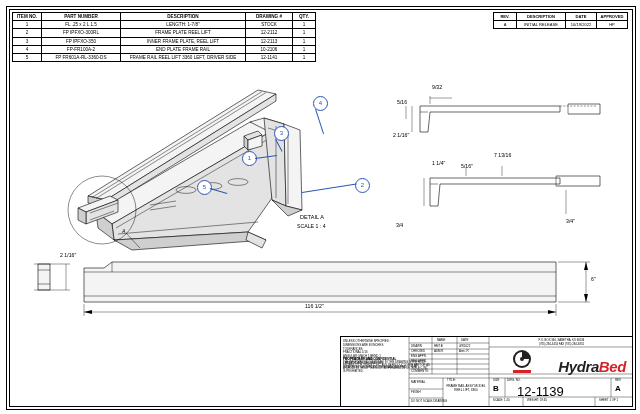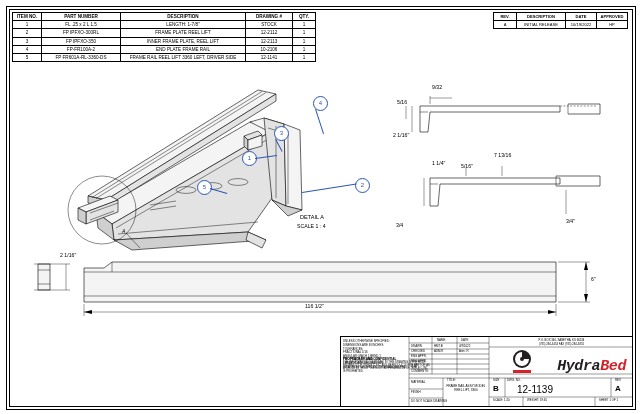--- a/index.html
+++ b/index.html
@@ -45,21 +45,21 @@
   .dimln{stroke:#000;stroke-width:0.4;fill:none;}
   .fill-l{fill:#f4f4f4;}
   .fill-m{fill:#e3e3e3;}
   .fill-d{fill:#cfcfcf;}
 
   
   .tb{position:absolute;left:340px;top:336px;width:291px;height:69px;border:0.8px solid #000;font-size:3.4px;}
   .tb div{position:absolute;box-sizing:border-box;}
   .tb .t{font-size:2.9px;line-height:3.4px;}
   .logo{position:absolute;right:12px;top:349px;width:118px;height:26px;}
-  .logo-txt{position:absolute;right:14px;top:358px;font-size:15px;font-weight:bold;font-style:italic;color:#231f20;letter-spacing:-0.4px;font-family:Liberation Mono, monospace;}
+  .logo-txt{position:absolute;right:14px;top:358px;font-size:15px;font-weight:bold;font-style:italic;color:#231f20;letter-spacing:-0.4px;}
   .logo-red{color:#d2232a;}
   .prop{position:absolute;left:343px;top:358px;width:88px;font-size:2.7px;line-height:3.1px;}
   .prop b{font-size:3.1px;}
 </style>
 </head>
 <body>
 
 <div id="sheet">
 
   <div class="frame-outer"></div>
@@ -305,21 +305,21 @@
 
     <div class="t" style="left:106px;top:42px;">TITLE:</div>
     <div style="left:104px;top:48px;width:42px;font-size:3.1px;line-height:3.6px;text-align:center;">FRAME RAIL ASSY MODEL</div>
     <div style="left:104px;top:52px;width:42px;font-size:3.1px;line-height:3.6px;text-align:center;">REEL LIFT, 3360</div>
 
     <div class="t" style="left:152px;top:42px;">SIZE</div>
     <div class="t" style="left:166px;top:42px;">DWG.  NO.</div>
     <div class="t" style="left:274px;top:42px;">REV</div>
 
     <div style="left:152px;top:47px;font-size:8px;font-weight:bold;">B</div>
-    <div style="left:176px;top:47px;font-size:10px;">12-1139</div>
+    <div style="left:176px;top:47px;font-size:13px;">12-1139</div>
     <div style="left:274px;top:47px;font-size:8px;font-weight:bold;">A</div>
 
     <div class="t" style="left:152px;top:62px;">SCALE: 1:20</div>
     <div class="t" style="left:186px;top:62px;">WEIGHT: 59.65</div>
     <div class="t" style="left:258px;top:62px;">SHEET 1 OF 1</div>
 
     <svg style="position:absolute;left:0;top:0;width:291px;height:69px;overflow:visible;">
       <path class="dimln" d="M68,0 L68,69"></path>
       <path class="dimln" d="M68,6 L148,6"></path>
       <path class="dimln" d="M68,12 L148,12"></path>

